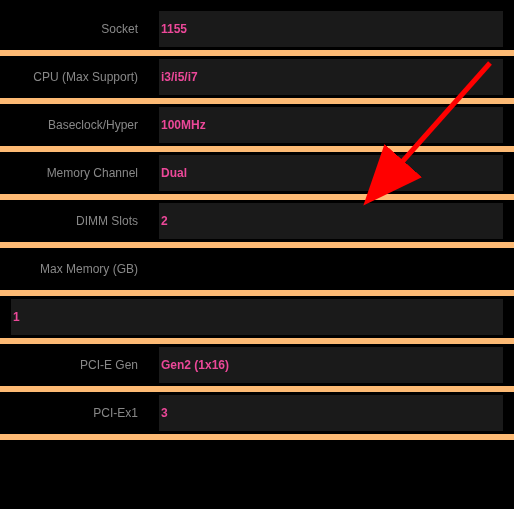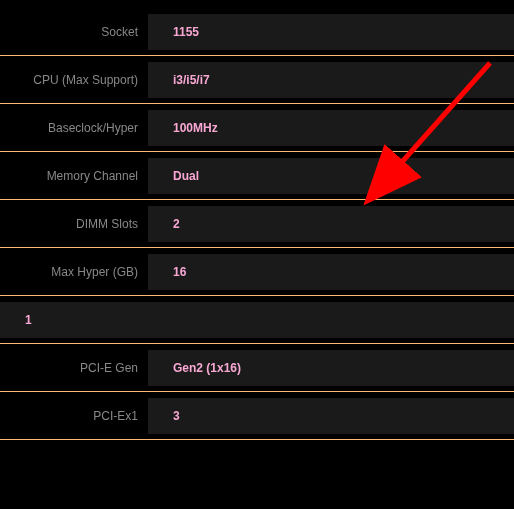--- a/index.html
+++ b/index.html
@@ -18,41 +18,41 @@
     }
     .spec-table {
       display: flex;
       flex-direction: column;
       padding-top: 8px;
     }
     .spec-row {
       display: flex;
       align-items: center;
       height: 48px;
-      border-bottom: 1px solid #fdba74;
+      border-bottom: 6px solid #fdba74;
     }
     .spec-label {
       width: 148px;
       text-align: right;
       color: #888888;
       padding-right: 10px;
       font-size: 12px;
     }
     .spec-value {
       flex: 1;
-      color: #f9a8d4;
-      padding-left: 25px;
+      color: #ec4899;
+      padding-left: 2px;
       font-size: 12px;
       font-weight: bold;
       white-space: nowrap;
       background: #1a1a1a;
       height: 36px;
       display: flex;
       align-items: center;
-      margin: 6px 0;
+      margin: 6px 11px;
     }
     .chipset-label {
       position: relative;
     }
     .chipset-secondary {
       position: absolute;
       top: 14px;
       right: 10px;
       color: #666666;
       font-size: 11px;
@@ -86,22 +86,21 @@
     </div>
     <div class="spec-row">
       <div class="spec-label">Memory Channel</div>
       <div class="spec-value">Dual</div>
     </div>
     <div class="spec-row">
       <div class="spec-label">DIMM Slots</div>
       <div class="spec-value">2</div>
     </div>
     <div class="spec-row">
-      <div class="spec-label">Max Hyper (GB)</div>
-      <div class="spec-value">16</div>
+      <div class="spec-label">Max Memory (GB)</div>
     </div>
     <div class="spec-row">
       <div class="spec-value">1</div>
     </div>
     <div class="spec-row">
       <div class="spec-label">PCI-E Gen</div>
       <div class="spec-value">Gen2 (1x16)</div>
     </div>
     <div class="spec-row">
       <div class="spec-label">PCI-Ex1</div>

